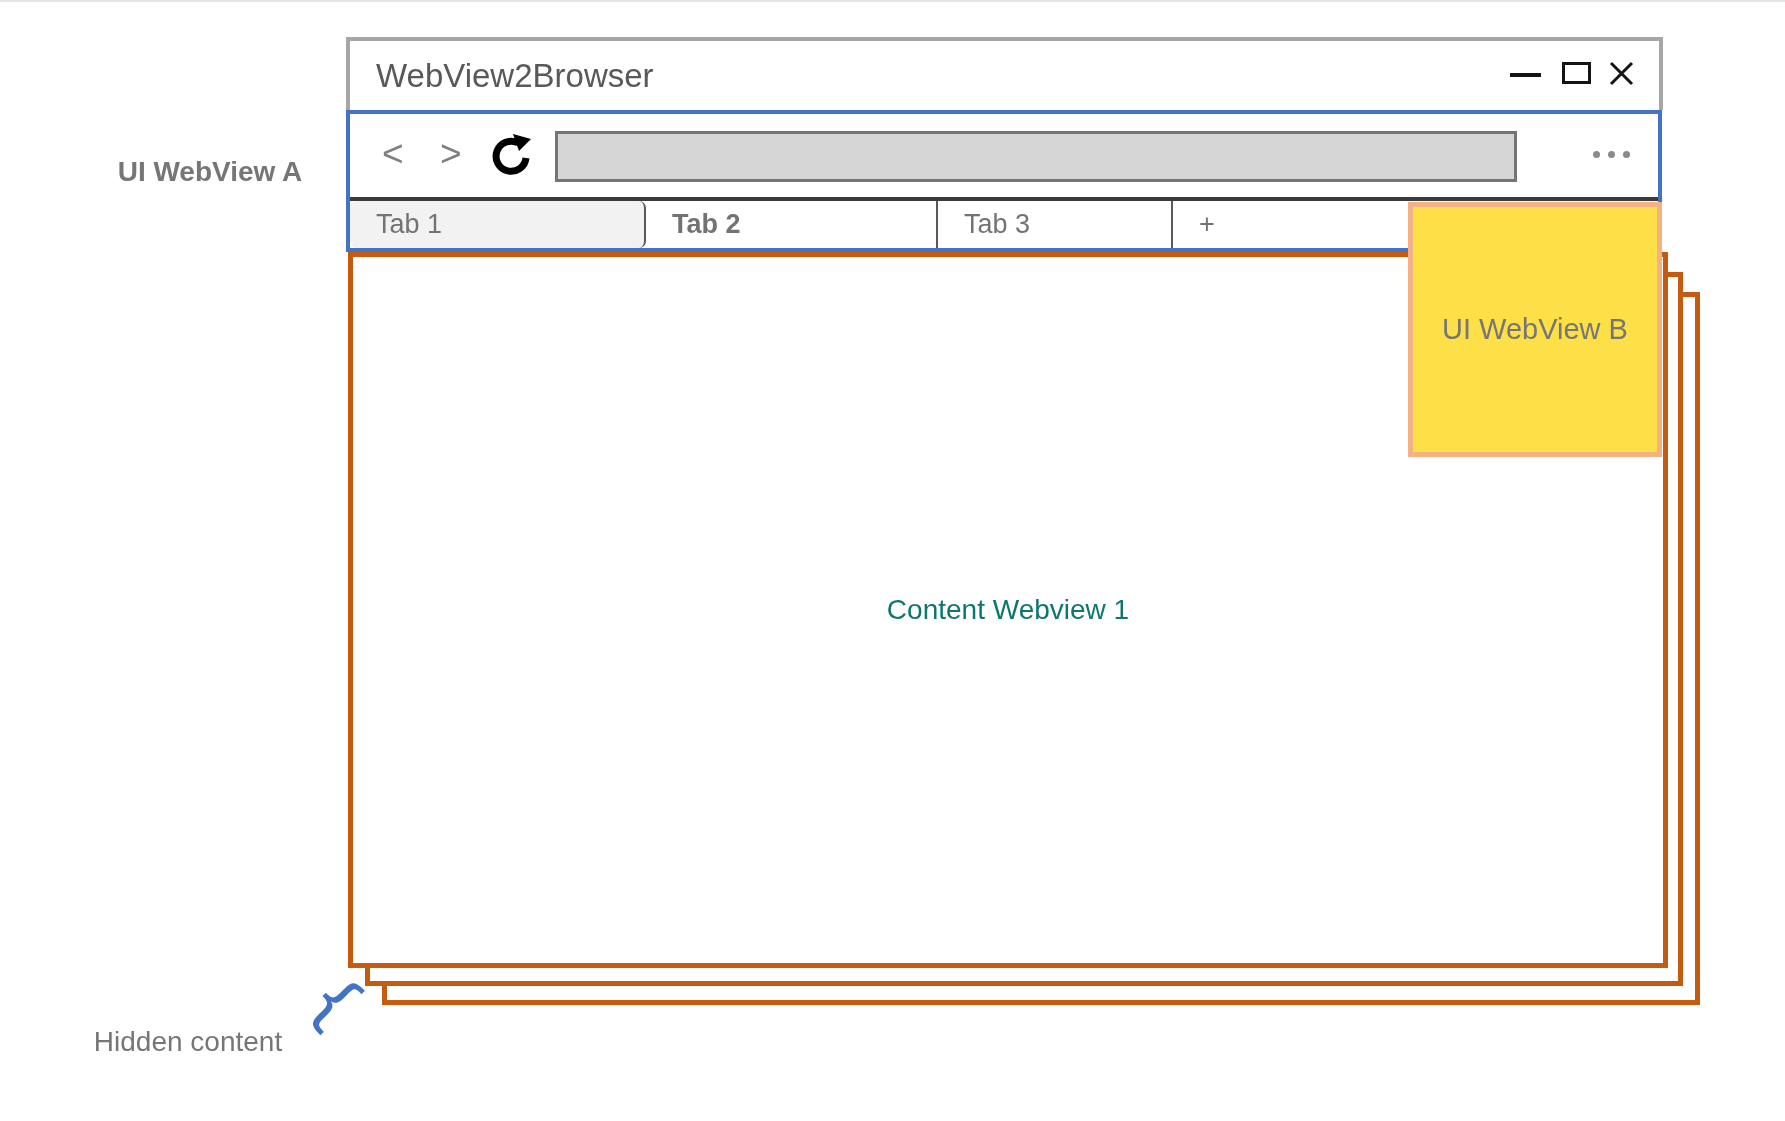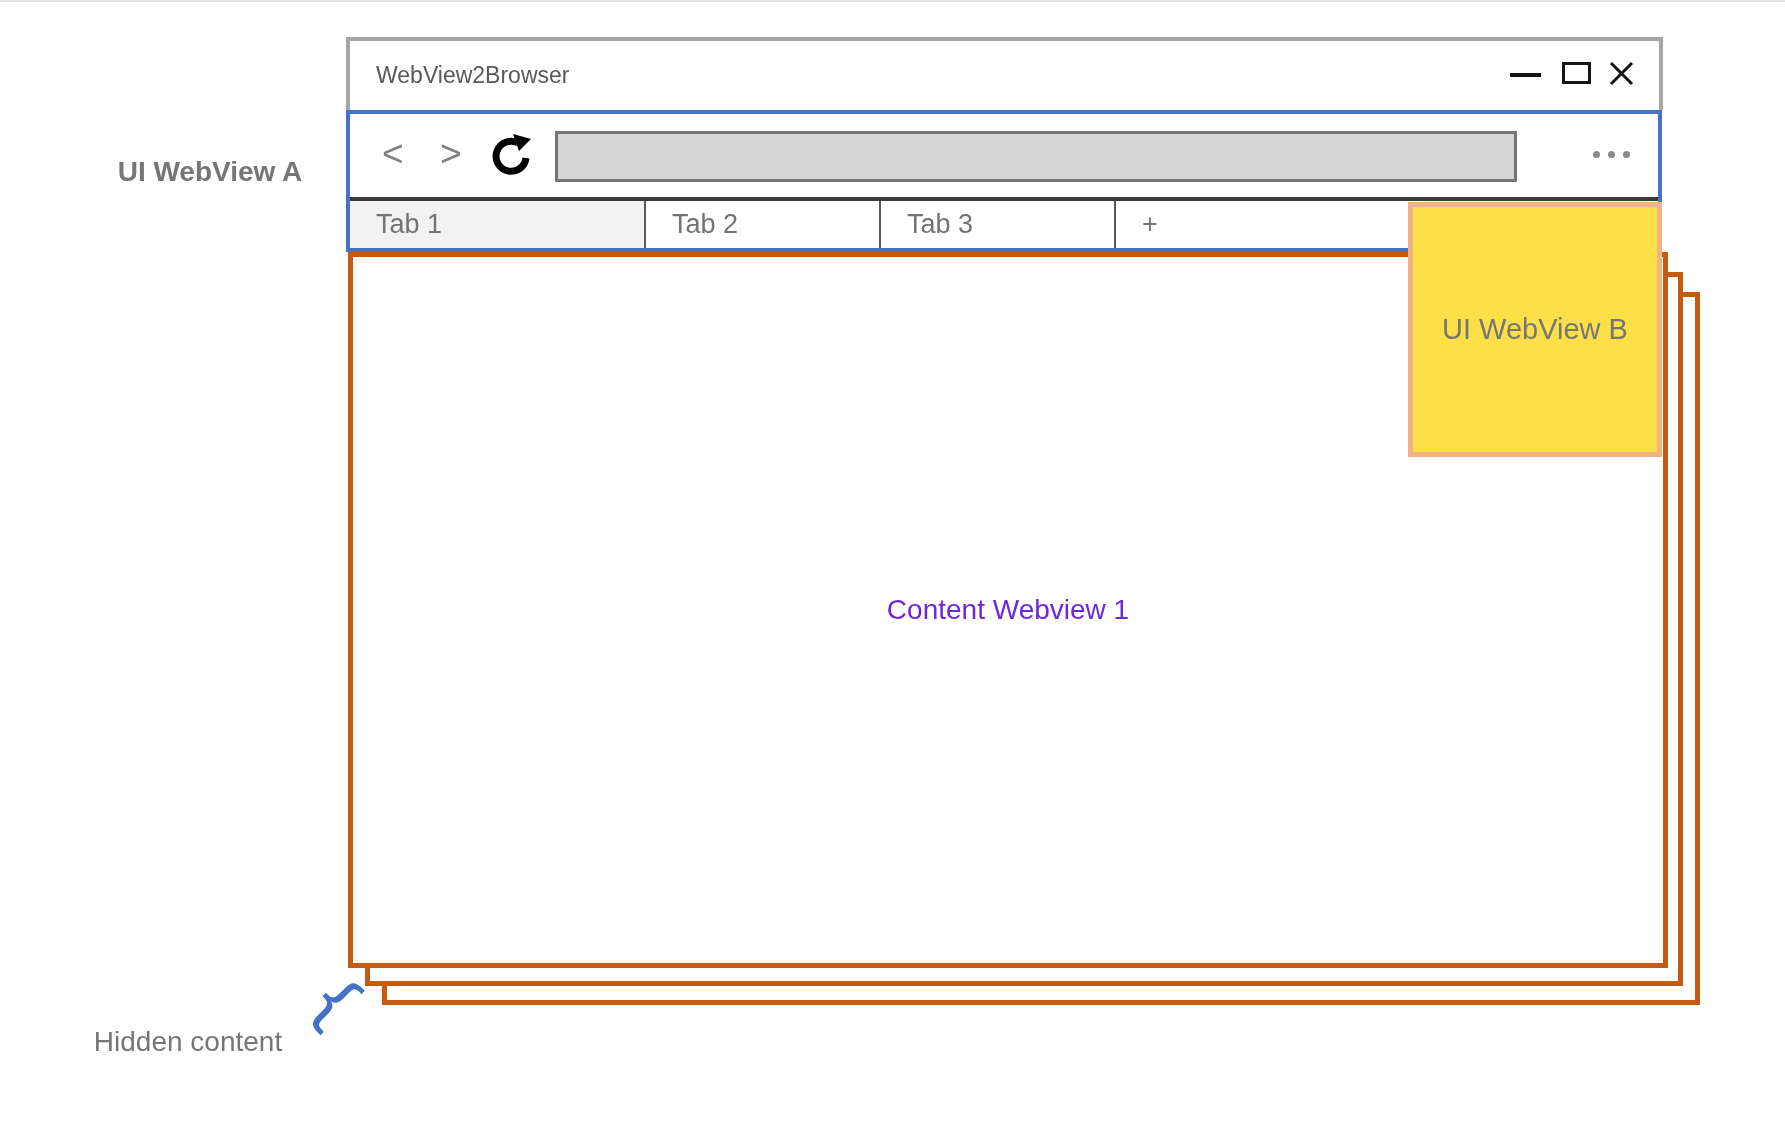--- a/index.html
+++ b/index.html
@@ -8,30 +8,30 @@
     font-family:"Liberation Sans", sans-serif; overflow:hidden;
   }
   .topline { position:absolute; left:0; top:0; width:100%; height:2px; background:#e4e2e2; }
 
   
   .wv { position:absolute; box-sizing:border-box; background:#ffffff; border:5px solid #C55A11; }
   .wv3 { left:382px; top:292px; width:1318px; height:713px; z-index:1; }
   .wv2 { left:365px; top:272px; width:1318px; height:714px; z-index:2; }
   .wv1 { left:348px; top:252px; width:1320px; height:716px; z-index:3;
          display:flex; align-items:center; justify-content:center; }
-  .wv1-label { font-size:28px; color:#6d28d9; }
+  .wv1-label { font-size:28px; color:#0f766e; }
 
   
   .titlebar {
     position:absolute; left:346px; top:37px; width:1317px; height:73px;
     box-sizing:border-box; background:#ffffff;
     border:4px solid #A6A6A6; border-bottom:none; z-index:4;
     display:flex; align-items:center;
   }
-  .win-title { padding-left:26px; font-size:23px; color:#595959; }
+  .win-title { padding-left:26px; font-size:33px; color:#595959; }
   .ctrl { position:absolute; }
   .ctrl-min { right:118px; top:32px; width:31px; height:4px; background:#141414; }
   .ctrl-max { right:68px; top:21px; width:29px; height:22px; box-sizing:border-box; border:3px solid #141414; background:#fff; }
   .ctrl-close { right:24px; top:19px; width:27px; height:27px; }
 
   
   .bluebox {
     position:absolute; left:346px; top:110px; width:1316px; height:142px;
     box-sizing:border-box; border:4px solid #4472C4; background:#ffffff; z-index:4;
   }
@@ -49,22 +49,22 @@
 
   .tabrow {
     position:absolute; left:0; right:0; bottom:0; height:51px;
     box-sizing:border-box; border-top:4px solid #3A3A3A; display:flex;
   }
   .tab {
     box-sizing:border-box; border-right:2px solid #595959; background:#ffffff;
     padding-left:26px; display:flex; align-items:center;
     font-size:27px; color:#737373;
   }
-  .tab.active { background:#F2F2F2; }
-  .tab.t1 { width:296px; } .tab.t2 { width:235px; } .tab.t3 { width:235px; }
+  .tab.active { background:#F2F2F2;border-radius:7px; }
+  .tab.t1 { width:296px; } .tab.t2 { width:292px;font-weight:bold; } .tab.t3 { width:235px; }
   .tab.tplus { flex:1 1 auto; border-right:none; }
 
   
   .uiwvb {
     position:absolute; left:1408px; top:202px; width:254px; height:255px;
     box-sizing:border-box; background:#fde047; border:5px solid #F4B183; z-index:5;
     display:flex; align-items:center; justify-content:center;
   }
   .uiwvb-label { font-size:29px; color:#767676; }
 

